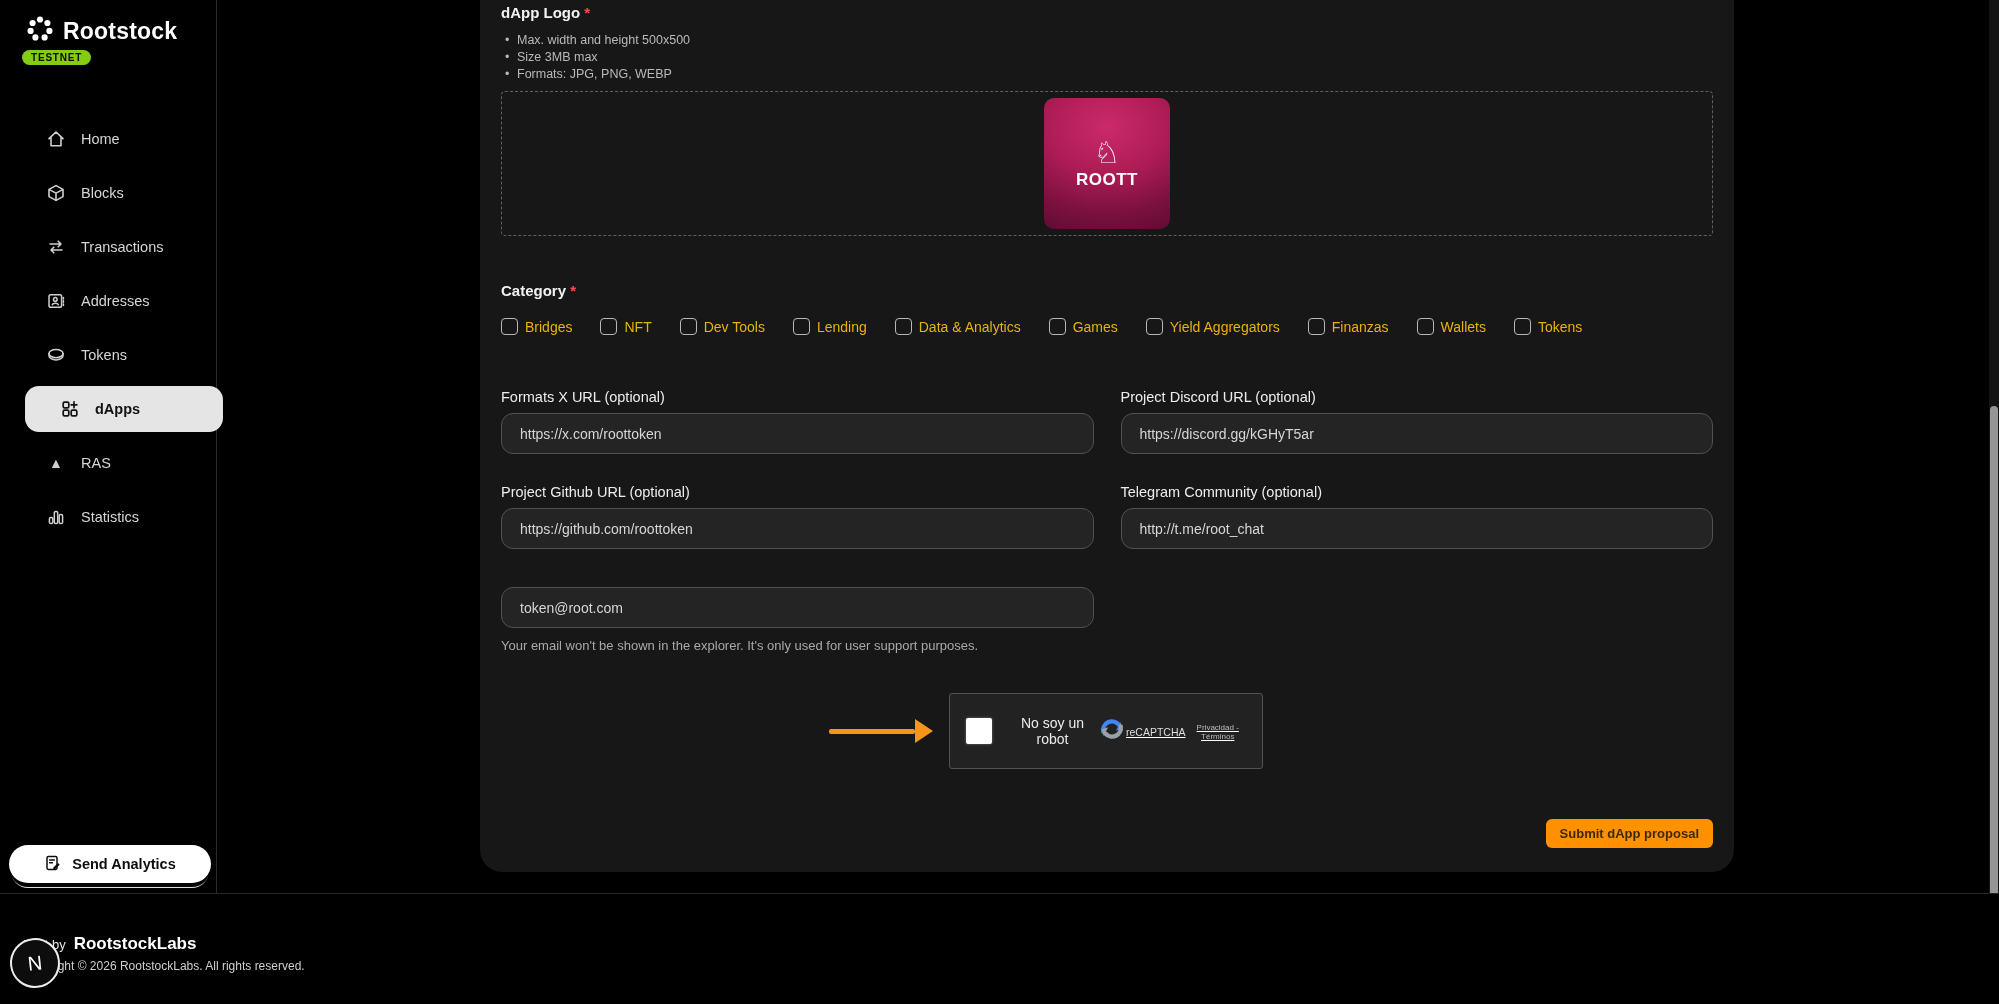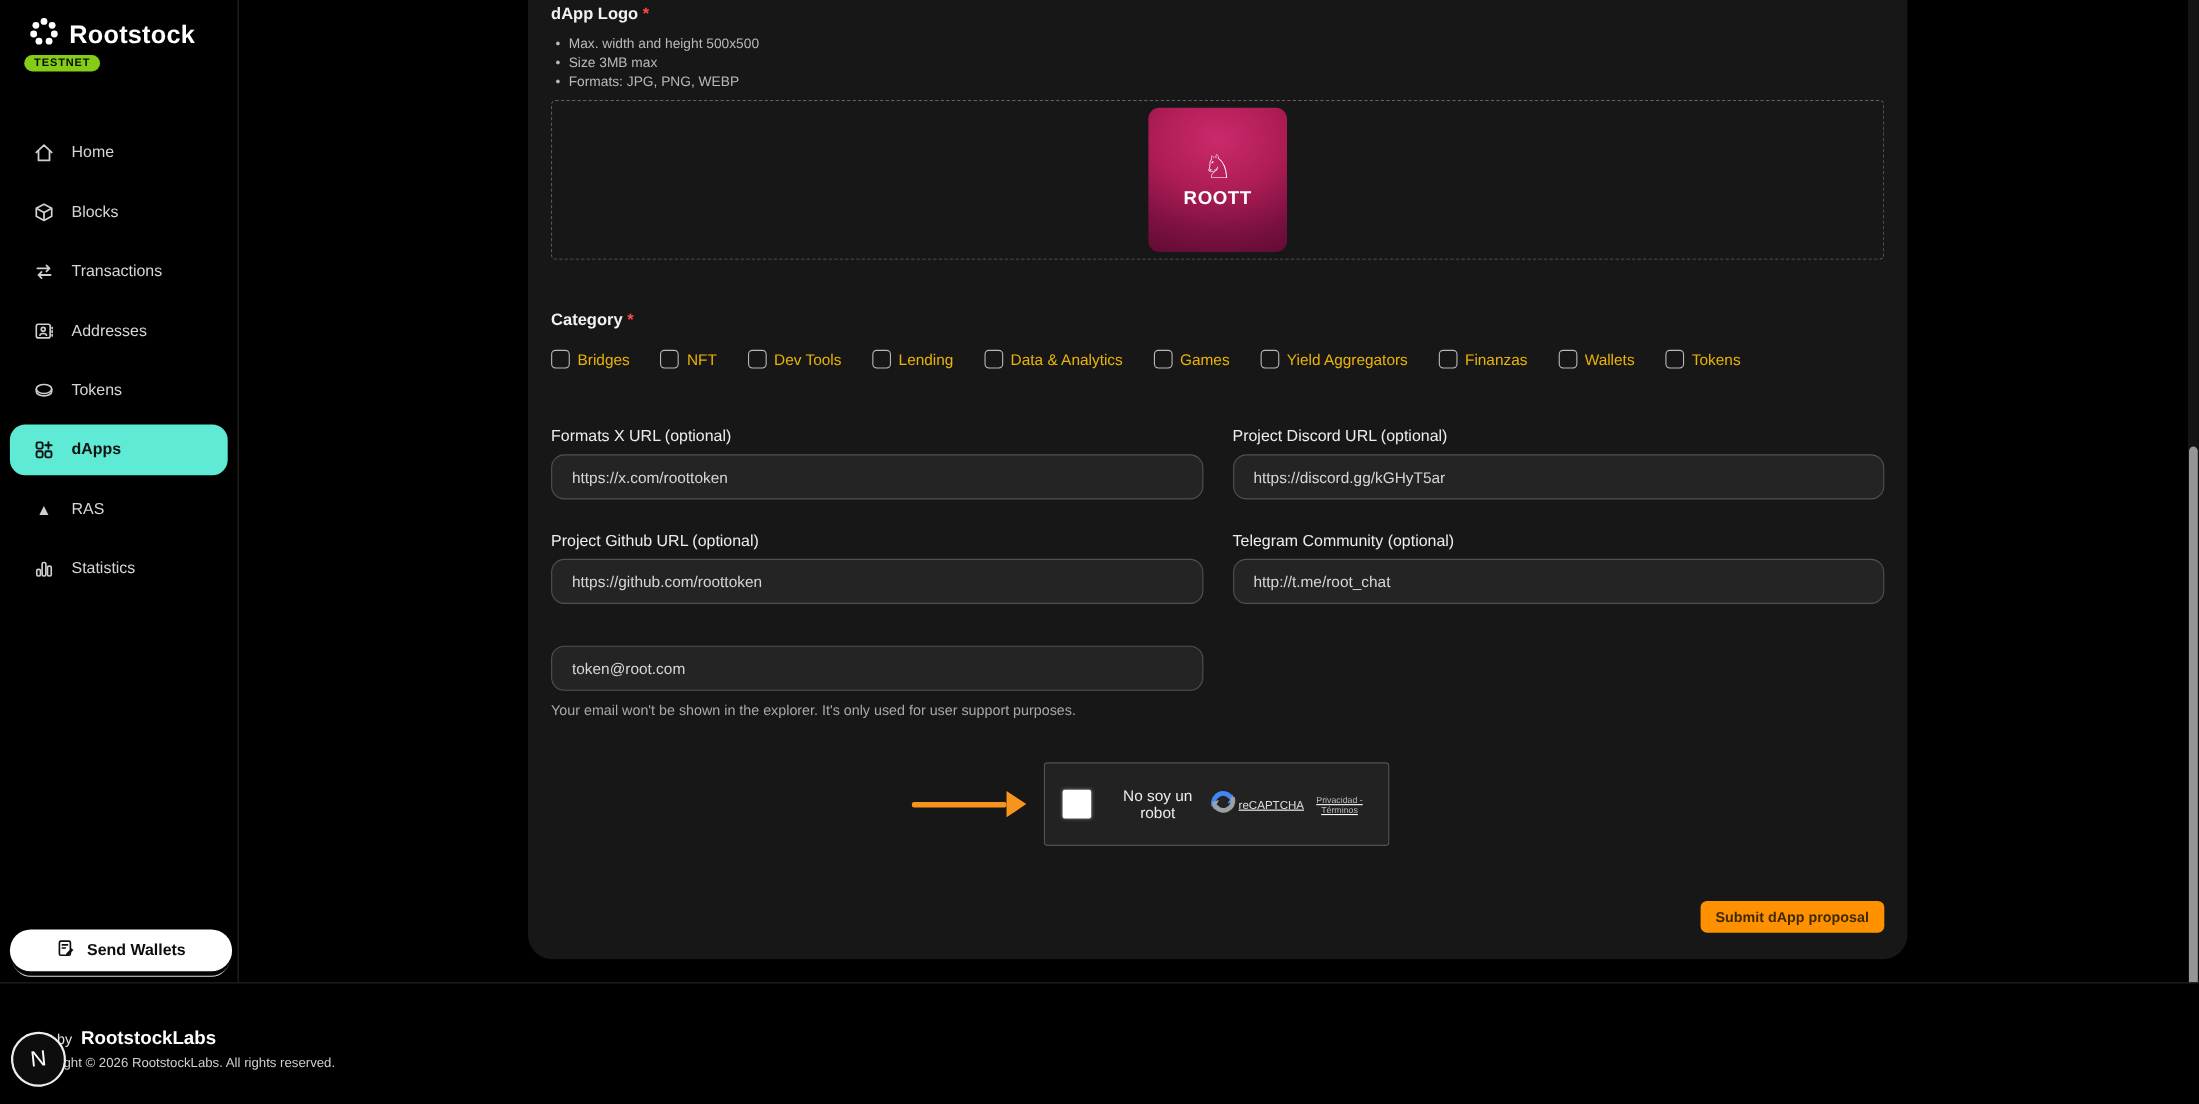--- a/index.html
+++ b/index.html
@@ -7,27 +7,27 @@
               font-family:"Liberation Sans","DejaVu Sans",sans-serif; color:#fff; }
 
   
   .sidebar { position:absolute; left:0; top:0; width:217px; height:893px;
              background:#000; border-right:1px solid #2c2c2c; }
   .brand { position:absolute; left:25px; top:14px; display:flex; align-items:center; gap:8px; }
   .brand-name { font-size:23px; font-weight:700; letter-spacing:.2px; }
   .badge { position:absolute; left:22px; top:50px; background:#84cc16; color:#0b0b0b;
            font-size:10px; font-weight:700; letter-spacing:.8px; padding:2px 9px;
            border-radius:9px; }
-  .nav { position:absolute; left:0; top:112px; width:100%; }
+  .nav { position:absolute; left:16px; top:112px; width:100%; }
   .nav-item { height:54px; display:flex; align-items:center; gap:15px; padding-left:30px;
               color:#d6d6d6; font-size:14.5px; cursor:pointer; }
   .nav-item .nicon { width:20px; height:20px; display:flex; align-items:center; justify-content:center; }
   .nav-item svg { stroke:#cfcfcf; }
-  .nav-item.active { background:#5eead4; color:#121212; border-radius:14px;
-                     margin:4px 9px; padding-left:21px; height:46px; font-weight:600; }
+  .nav-item.active { background:#e5e5e5; color:#121212; border-radius:14px;
+                     margin:4px 9px; padding-left:35px; height:46px; font-weight:600; }
   .nav-item.active svg { stroke:#121212; }
   .tri { font-size:14px; color:#cfcfcf; line-height:1; }
   .feedback-btn { position:absolute; left:9px; top:845px; width:202px; height:38px;
                   background:#fff; border-radius:19px; display:flex; align-items:center;
                   justify-content:center; gap:10px; color:#0d0d0d; font-size:14.5px;
                   font-weight:600; cursor:pointer;
                   box-shadow:0 5px 0 -1px #050505, 0 7px 0 -2px #dedede; }
 
   
   .panel { position:absolute; left:480px; top:0; width:1254px; height:872px;
@@ -190,21 +190,21 @@
   </nav>
 
   <div class="feedback-btn">
     <span>
       <svg width="18" height="18" viewBox="0 0 18 18" fill="none" stroke="#0d0d0d" stroke-width="1.5" stroke-linecap="round" stroke-linejoin="round">
         <rect x="3" y="2.6" width="10" height="12.8" rx="1.4"></rect>
         <path d="M5.6 6h4.8M5.6 8.8h2.8"></path>
         <path d="M9.4 13.6l4.6-4.6 1.7 1.7-4.6 4.6-2.1.4.4-2.1z" fill="#0d0d0d" stroke="none"></path>
       </svg>
     </span>
-    <span>Send Wallets</span>
+    <span>Send Analytics</span>
   </div>
 </aside>
 
 <main class="panel">
 
   <span class="sec-label required">dApp Logo</span>
   <ul class="bullets">
     <li>Max. width and height 500x500</li>
     <li>Size 3MB max</li>
     <li>Formats: JPG, PNG, WEBP</li>

